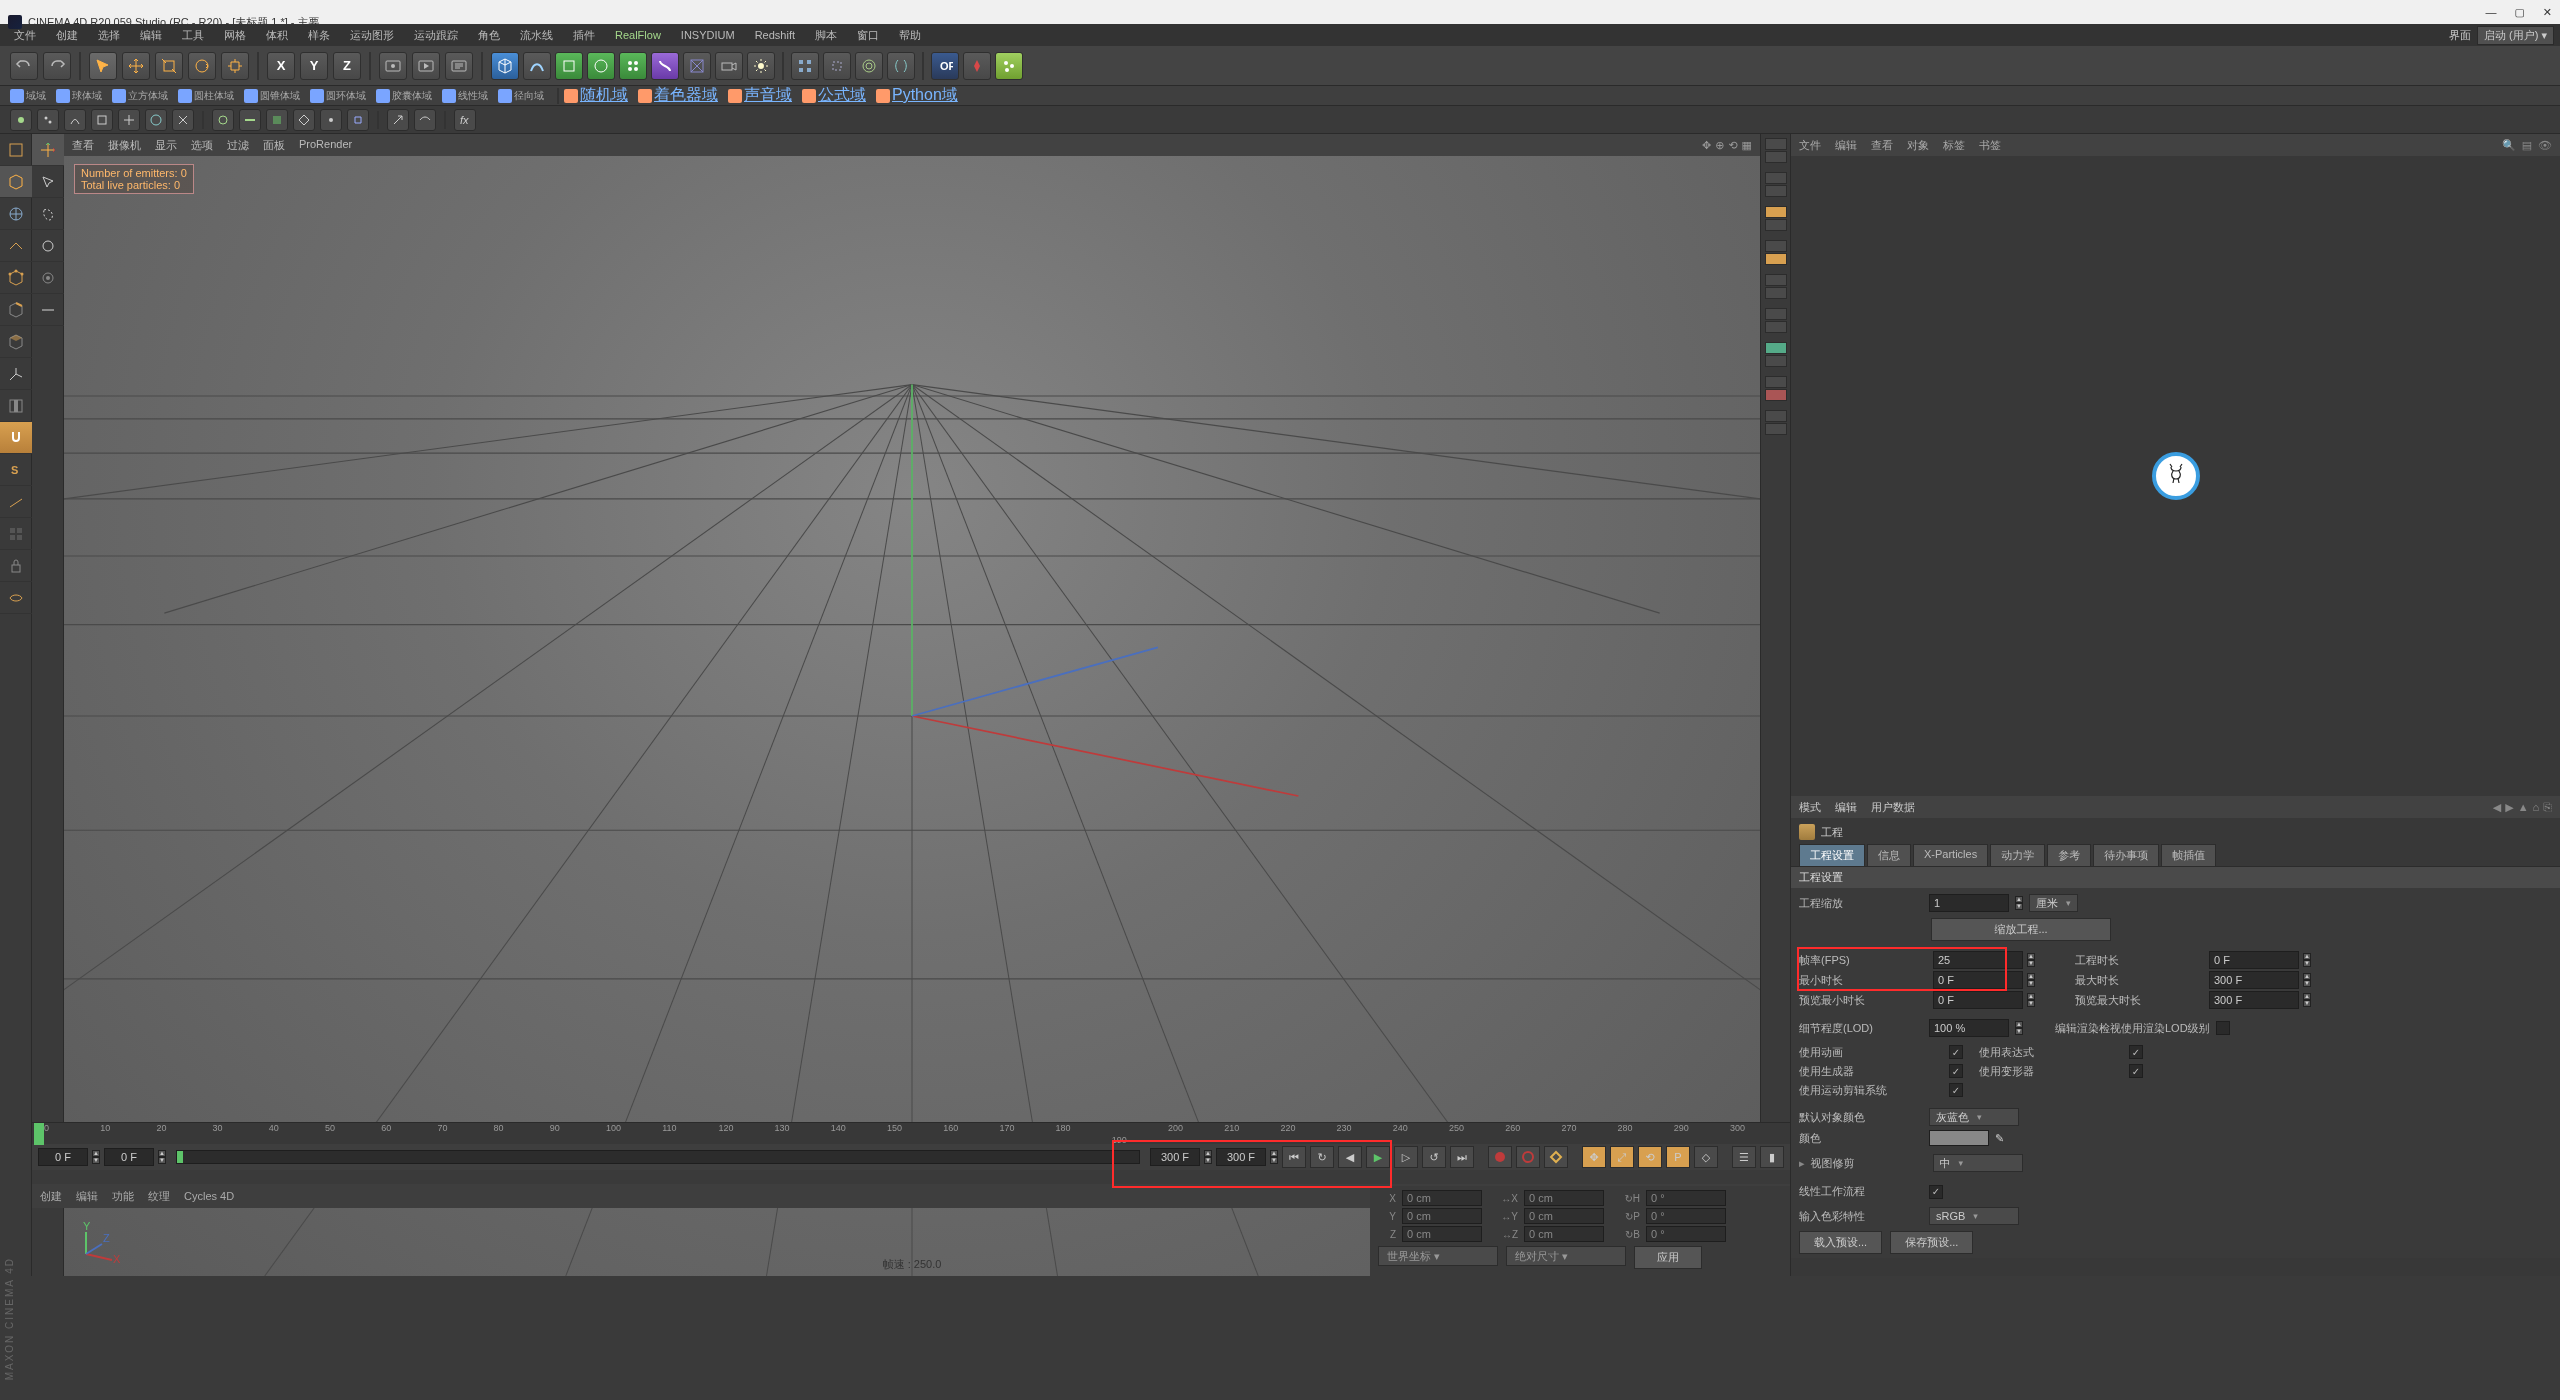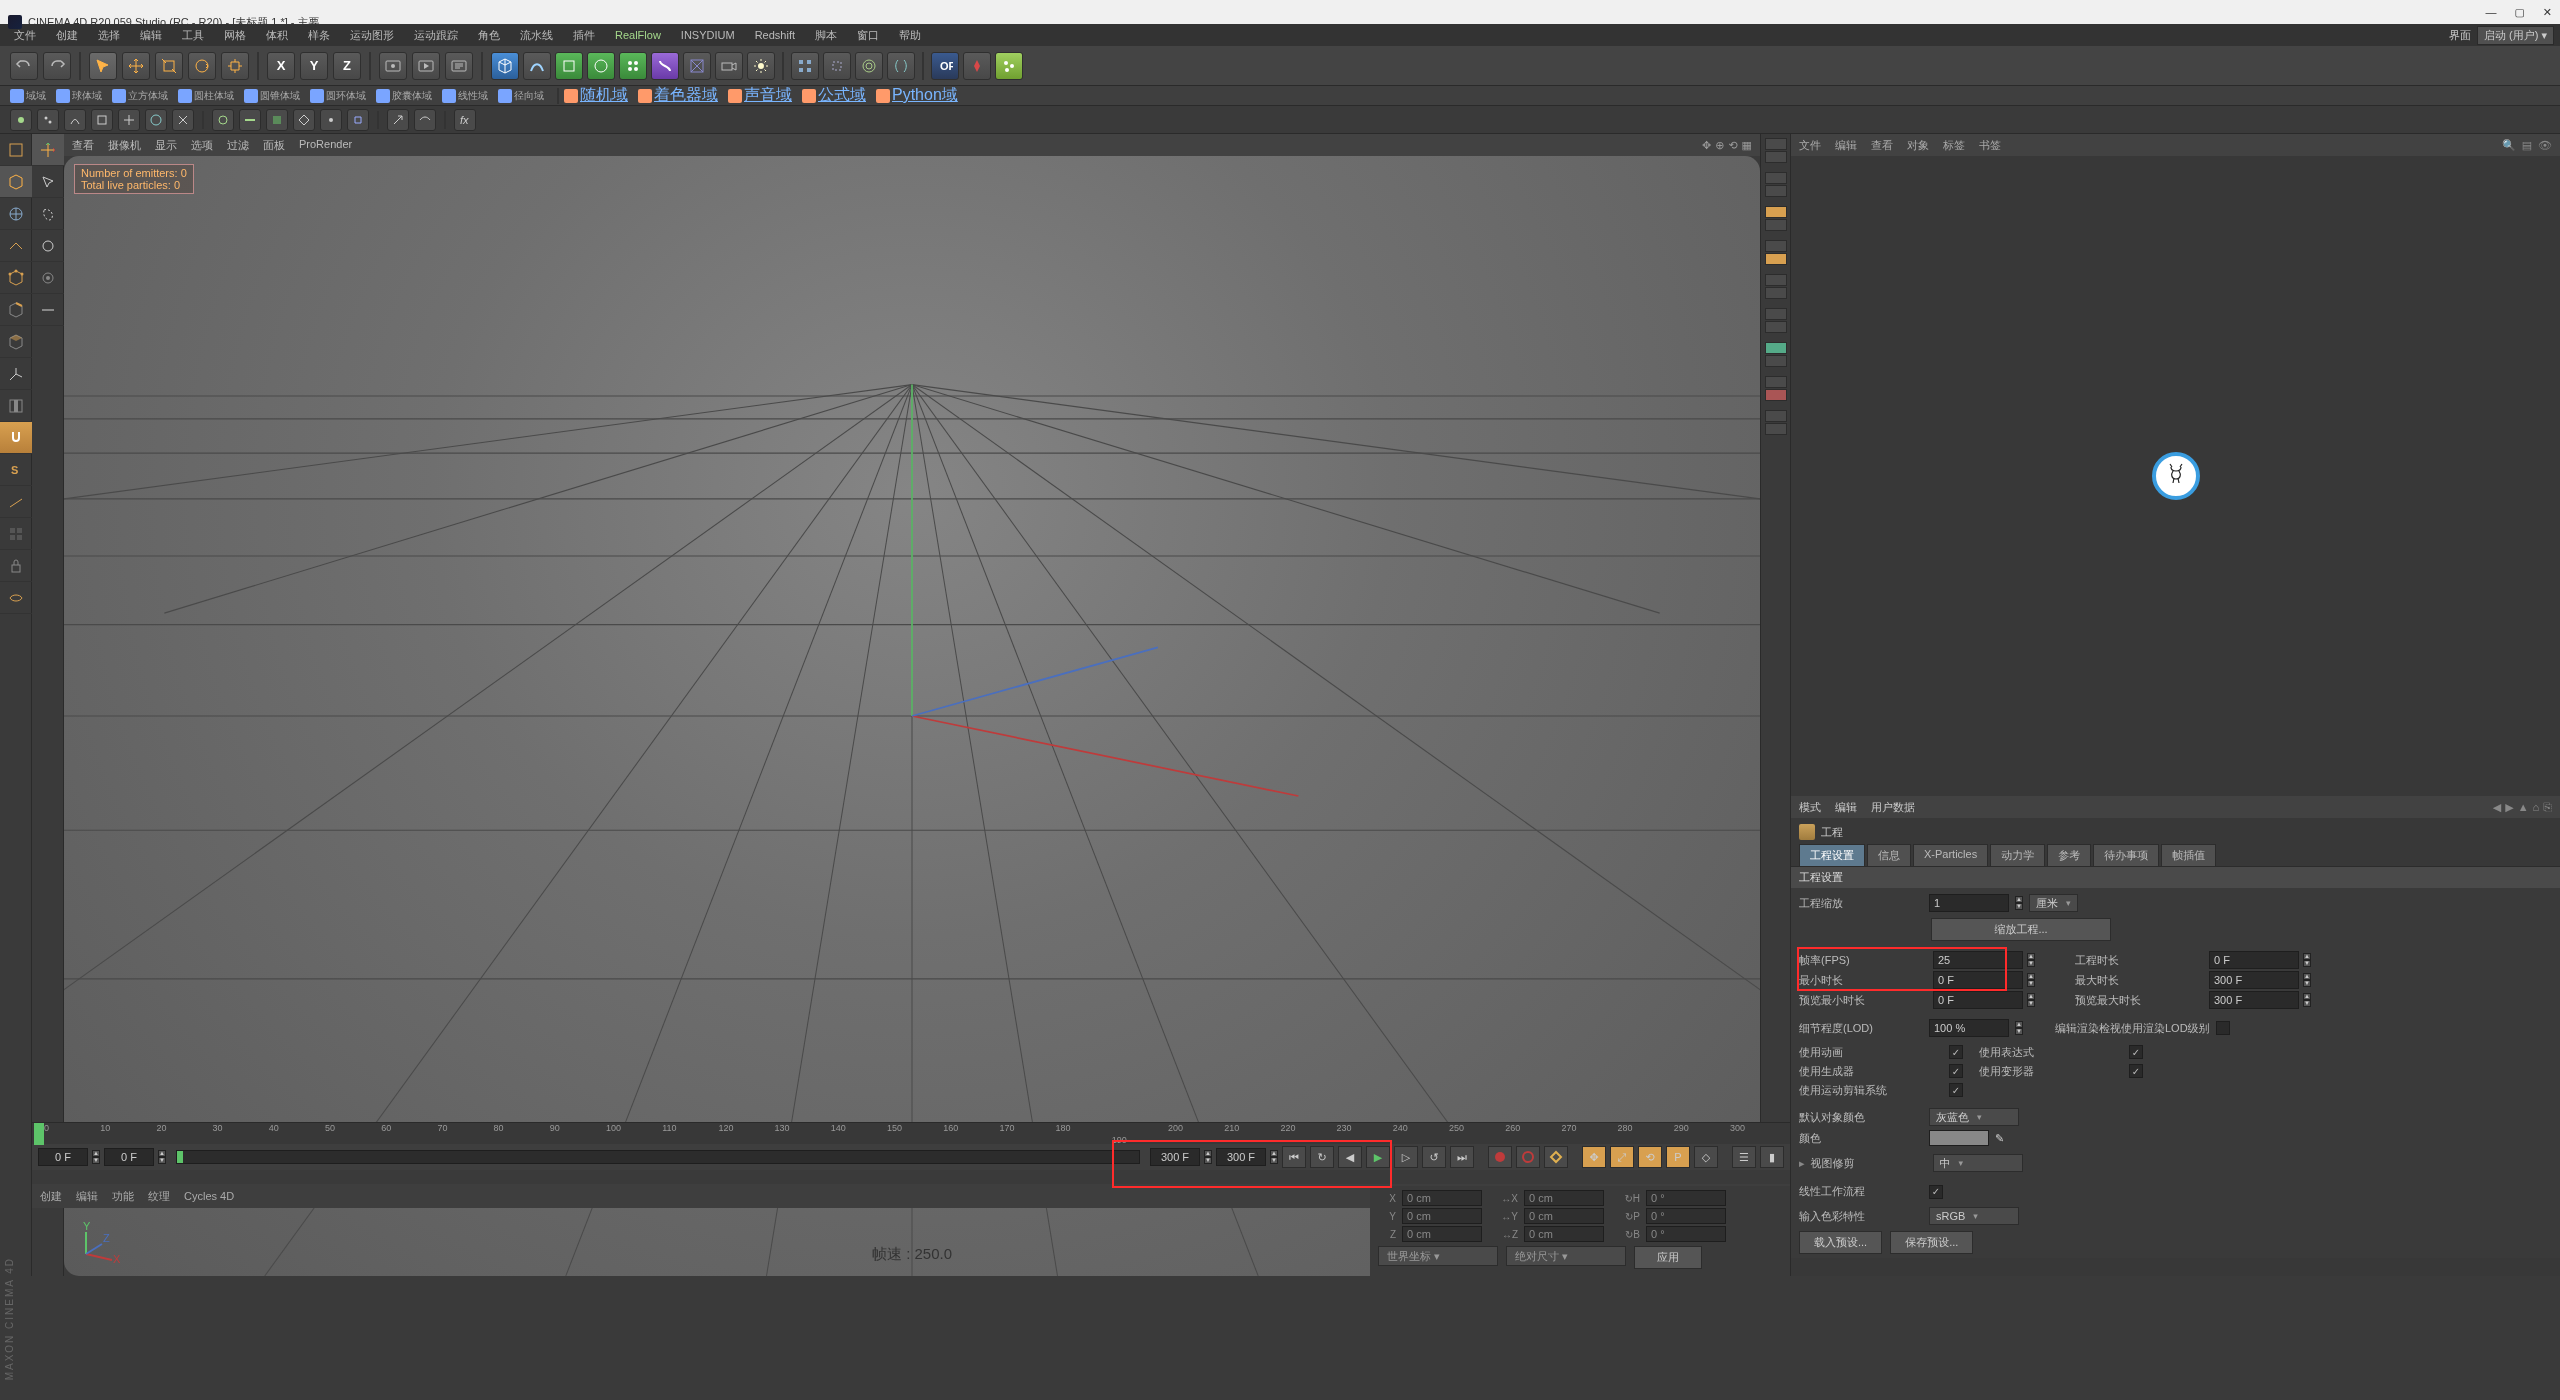--- a/index.html
+++ b/index.html
@@ -40,25 +40,25 @@
 .lt-cell.on { background: #555; }
 
 .left-tools2 { width: 32px; background: #3a3a3a; display: flex; flex-direction: column; border-right: 1px solid #2a2a2a; }
 
 .viewport-area { flex: 1; display: flex; flex-direction: column; background: #3a3a3a; }
 .vp-header { height: 22px; background: #424242; display: flex; align-items: center; padding: 0 8px; gap: 12px; justify-content: space-between; }
 .vp-header .vmenu { display: flex; gap: 14px; }
 .vp-header .vmenu span { color: #bbb; font-size: 11px; cursor: pointer; }
 .vp-header .vicons { display: flex; gap: 4px; }
 
-.viewport-canvas { flex: 1; position: relative; background: radial-gradient(ellipse at center 30%, #858585 0%, #6f6f6f 40%, #5a5a5a 100%); overflow: hidden; border-radius: 15px; }
+.viewport-canvas { flex: 1; position: relative; background: radial-gradient(ellipse at center 30%, #858585 0%, #6f6f6f 40%, #5a5a5a 100%); overflow: hidden; }
 .vp-info { position: absolute; left: 10px; top: 8px; border: 1px solid #b88; padding: 2px 6px; background: rgba(70,50,40,.3); font-size: 11px; }
 .vp-info div { color: #ffb86b; }
 .vp-info .green { color: #a4d88b; }
-.vp-stat { position: absolute; left: 50%; bottom: 12px; transform: translateX(-50%); color: #333; font-size: 15px; }
+.vp-stat { position: absolute; left: 50%; bottom: 4px; transform: translateX(-50%); color: #333; font-size: 11px; }
 .vp-stat-r { position: absolute; right: 8px; bottom: 2px; color: #333; font-size: 11px; }
 .axis-gizmo { position: absolute; left: 10px; bottom: 10px; width: 46px; height: 46px; }
 .grid-lines { position: absolute; inset: 0; pointer-events: none; }
 
 .right-viewstack { width: 30px; background: #3a3a3a; display: flex; flex-direction: column; border-left: 1px solid #2a2a2a; }
 .right-viewstack .pair { width: 30px; height: 32px; display: flex; flex-direction: column; align-items: center; justify-content: center; gap: 1px; margin-bottom: 2px; }
 .right-viewstack .sq { width: 22px; height: 12px; background: #4a4a4a; border: 1px solid #2c2c2c; }
 
 .right-panel { width: 770px; background: #3a3a3a; border-left: 1px solid #2a2a2a; display: flex; flex-direction: column; }
 .om-header { height: 22px; background: #424242; display: flex; align-items: center; padding: 0 8px; gap: 14px; justify-content: space-between; }

